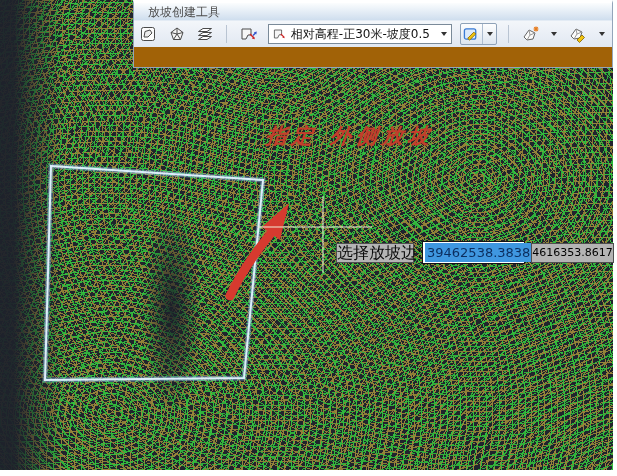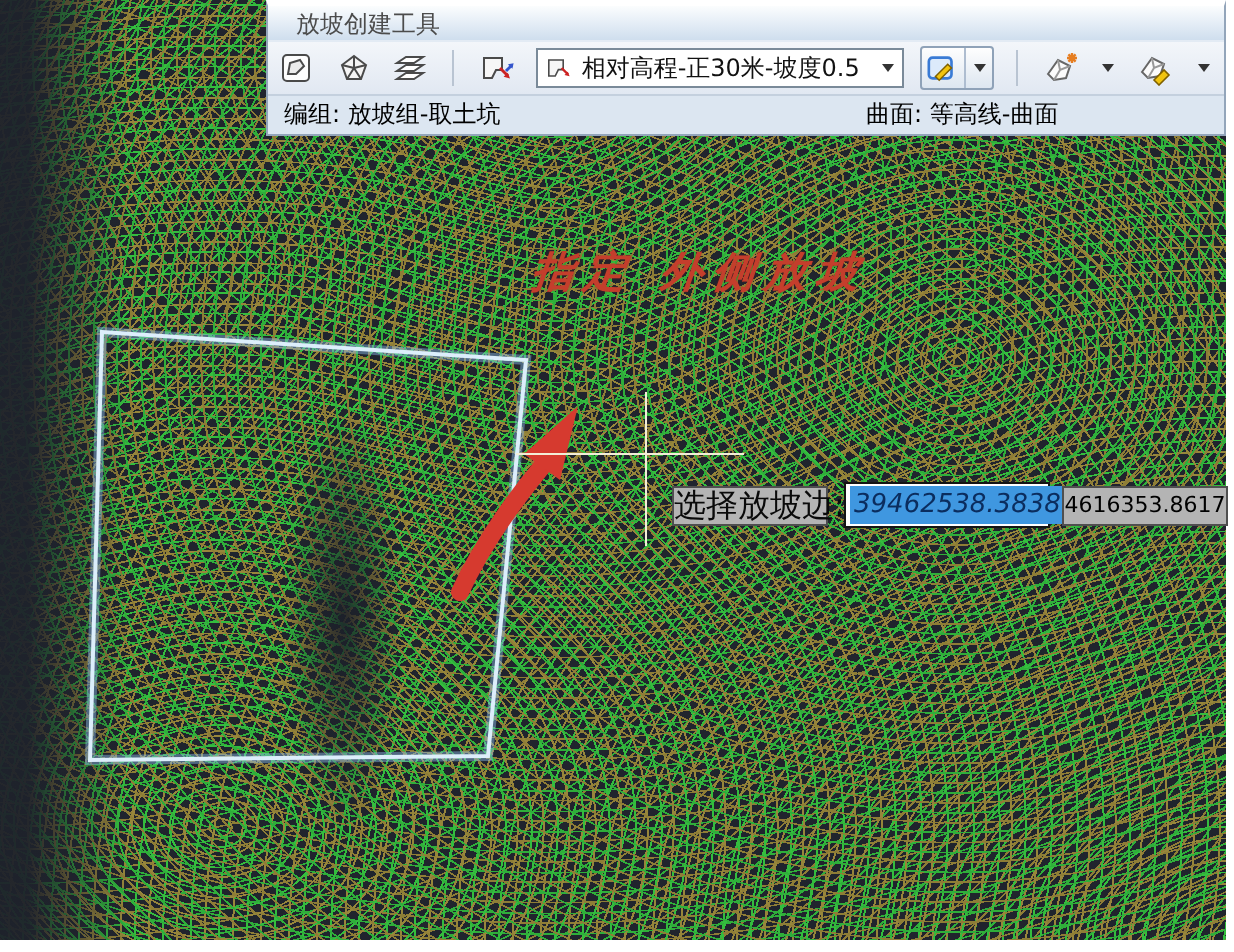--- a/index.html
+++ b/index.html
@@ -40,21 +40,21 @@
   }
 
   
   .dyn-label {
     position:absolute; left:336px; top:243px; width:78px; height:20px; z-index:3;
     background:#b4b4b4; border:1px solid #4f4f4f; color:#0a0a0a;
     font-size:16px; line-height:18px; text-align:center; white-space:nowrap;
   }
   .dyn-input {
     position:absolute; left:422px; top:241px; width:103px; height:23px; z-index:3;
-    background:#ffffff; border:1px solid #141414; display:flex; align-items:center; padding-left:2px;font-style:italic;
+    background:#ffffff; border:1px solid #141414; display:flex; align-items:center; padding-left:2px;
   }
   .dyn-input .sel {
     background:#3f97e0; color:#0b2d5e; font-size:13px; line-height:17px;
     padding:1px 2px; white-space:nowrap;
   }
   .dyn-value2 {
     position:absolute; left:531px; top:243px; width:83px; height:20px; z-index:3;
     background:#b4b4b4; border:1px solid #4f4f4f; color:#000;
     font-size:11px; line-height:18px; text-align:center; white-space:nowrap;
   }
@@ -197,19 +197,15 @@
           <path d="M3 10 L8 3 L14 6 L12 12 L6 13 Z" fill="#fbfbfb" stroke="#666"></path>
           <path d="M8 3 L9 8 L14 6 M9 8 L6 13" stroke="#9a9a9a" fill="none"></path>
           <path d="M9 14 L14 9 L16.5 11.5 L11.5 16.5 Z" fill="#f1c40f" stroke="#7f6000" stroke-width="0.8"></path>
         </svg>
       </div>
       <div class="dd-btn">
           <span class="dda"></span>
         </div>
     </div>
 
-    <div class="statusrow">
-      <span class="st-left">编组: 放坡组-取土坑</span>
-      <span class="st-right">曲面: 等高线-曲面</span>
-    </div>
   </div>
 
 </div>
 
 </body></html>

